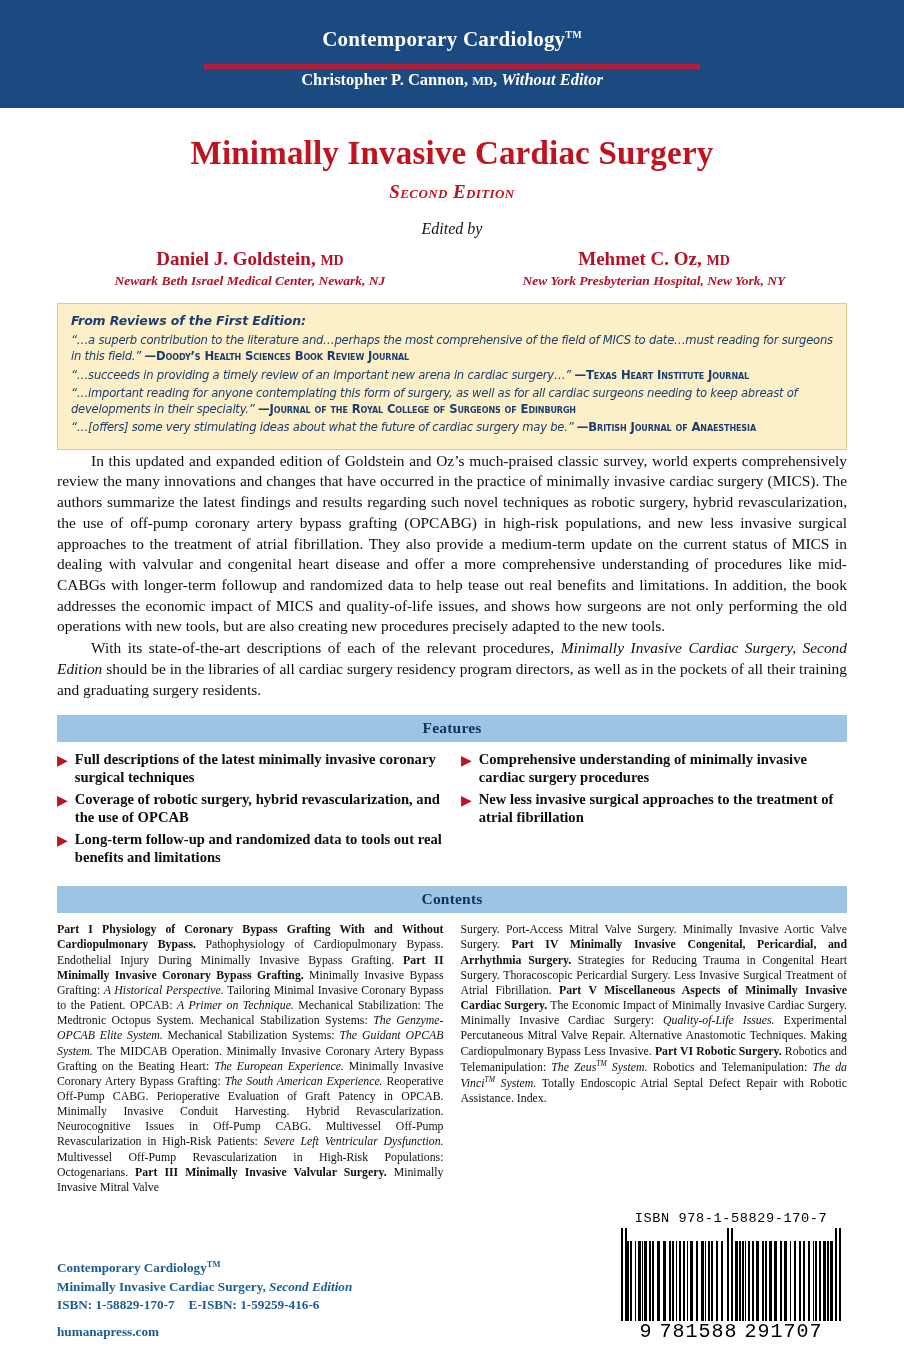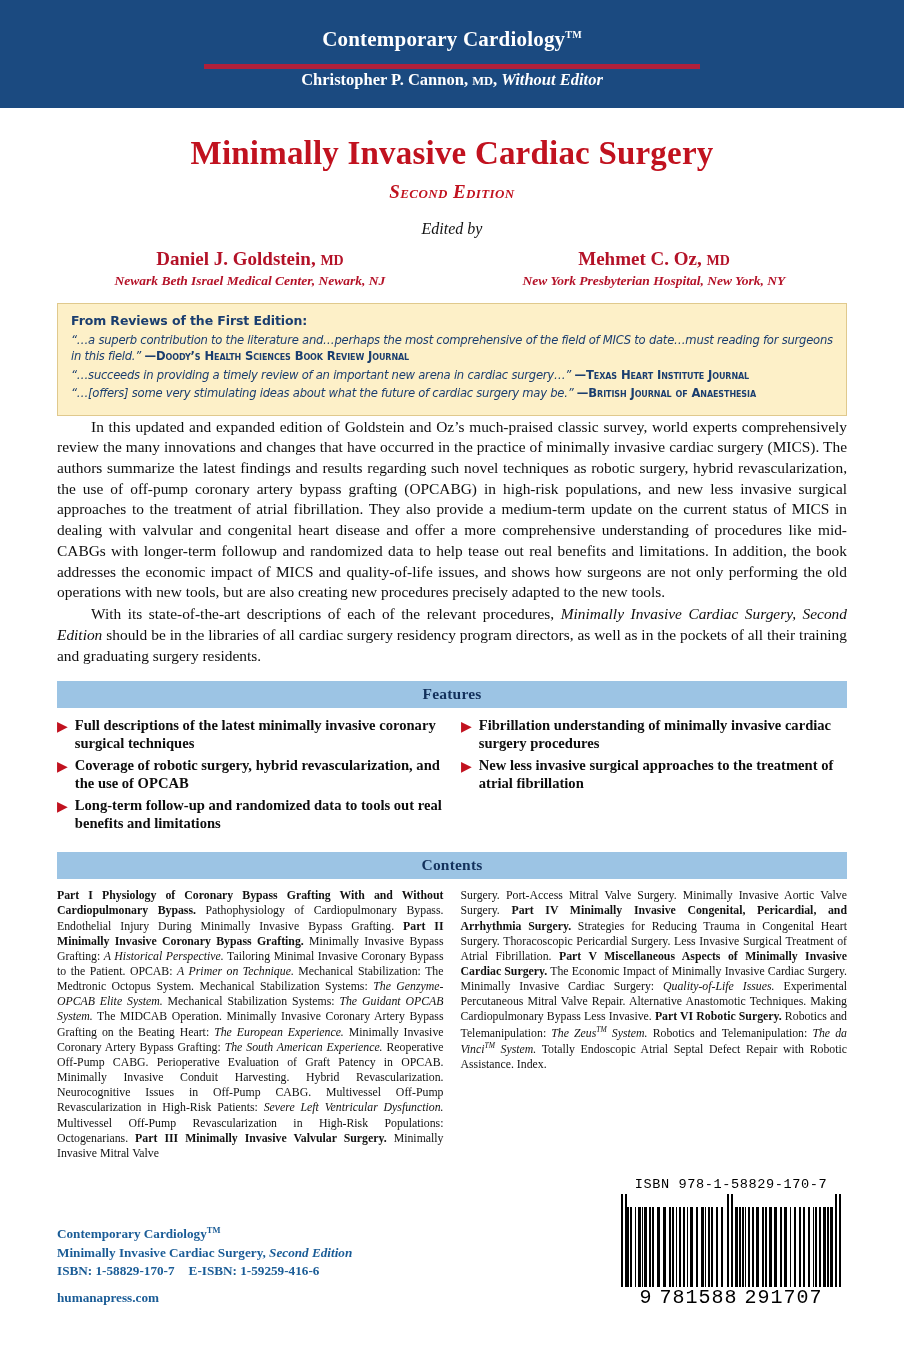--- a/index.html
+++ b/index.html
@@ -124,20 +124,21 @@
     margin: 14px 57px 0 57px;
     background: #fdf0c8;
     border: 1px solid #e0c98d;
     box-sizing: border-box;
     padding: 9px 13px 10px 13px;
     color: #1b3e6f;
     font-family: "DejaVu Sans", sans-serif;
   }
   .reviews-head {
     font-weight: bold;
+    font-style: italic;
     font-size: 12.5px;
     margin-bottom: 5px;
     letter-spacing: -.1px;
   }
   .review-item {
     font-style: italic;
     font-size: 11.6px;
     line-height: 1.34;
     margin-bottom: 3px;
     letter-spacing: -.25px;
@@ -308,20 +309,24 @@
   <div class="reviews-head">From Reviews of the First Edition:</div>
   <div class="review-item">
     <span>“…a superb contribution to the literature and…perhaps the most comprehensive of the field of MICS to date…must reading for surgeons in this field.”</span>
     <span class="review-src">—Doody’s Health Sciences Book Review Journal</span>
   </div>
   <div class="review-item">
     <span>“…succeeds in providing a timely review of an important new arena in cardiac surgery…”</span>
     <span class="review-src">—Texas Heart Institute Journal</span>
   </div>
   <div class="review-item">
+    <span>“…important reading for anyone contemplating this form of surgery, as well as for all cardiac surgeons needing to keep abreast of developments in their specialty.”</span>
+    <span class="review-src">—Journal of the Royal College of Surgeons of Edinburgh</span>
+  </div>
+  <div class="review-item">
     <span>“…[offers] some very stimulating ideas about what the future of cardiac surgery may be.”</span>
     <span class="review-src">—British Journal of Anaesthesia</span>
   </div>
 </div>
 
 <div class="desc">
   <p>In this updated and expanded edition of Goldstein and Oz’s much-praised classic survey, world experts comprehensively review the many innovations and changes that have occurred in the practice of minimally invasive cardiac surgery (MICS). The authors summarize the latest findings and results regarding such novel techniques as robotic surgery, hybrid revascularization, the use of off-pump coronary artery bypass grafting (OPCABG) in high-risk populations, and new less invasive surgical approaches to the treatment of atrial fibrillation. They also provide a medium-term update on the current status of MICS in dealing with valvular and congenital heart disease and offer a more comprehensive understanding of procedures like mid-CABGs with longer-term followup and randomized data to help tease out real benefits and limitations. In addition, the book addresses the economic impact of MICS and quality-of-life issues, and shows how surgeons are not only performing the old operations with new tools, but are also creating new procedures precisely adapted to the new tools.</p>
   <p><span>With its state-of-the-art descriptions of each of the relevant procedures, </span><i>Minimally Invasive Cardiac Surgery, Second Edition</i><span> should be in the libraries of all cardiac surgery residency program directors, as well as in the pockets of all their training and graduating surgery residents.</span></p>
 </div>
 
@@ -337,21 +342,21 @@
       <span class="feat-text">Coverage of robotic surgery, hybrid revascularization, and the use of OPCAB</span>
     </div>
     <div class="feat-item">
       <span class="feat-arrow">▶</span>
       <span class="feat-text">Long-term follow-up and randomized data to tools out real benefits and limitations</span>
     </div>
   </div>
   <div class="feat-col">
     <div class="feat-item">
       <span class="feat-arrow">▶</span>
-      <span class="feat-text">Fibrillation understanding of minimally invasive cardiac surgery procedures</span>
+      <span class="feat-text">Comprehensive understanding of minimally invasive cardiac surgery procedures</span>
     </div>
     <div class="feat-item">
       <span class="feat-arrow">▶</span>
       <span class="feat-text">New less invasive surgical approaches to the treatment of atrial fibrillation</span>
     </div>
   </div>
 </div>
 
 <div class="sect-band">Contents</div>
 <div class="contents">

